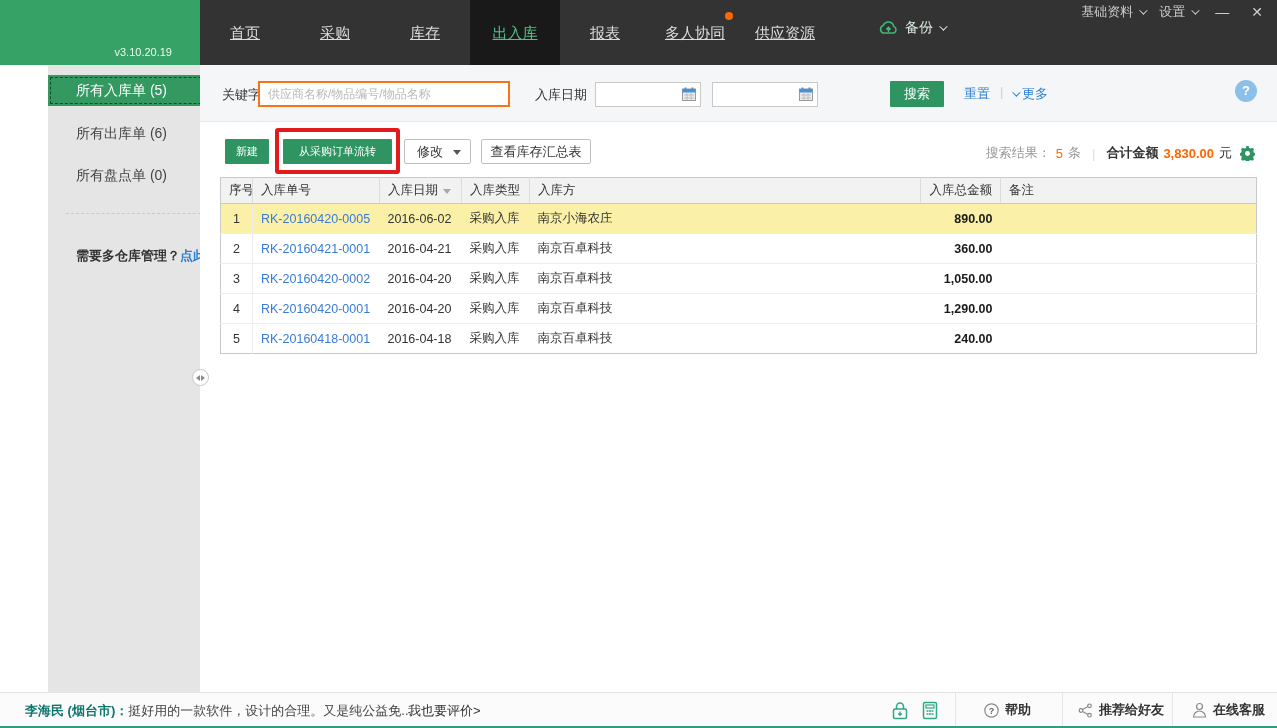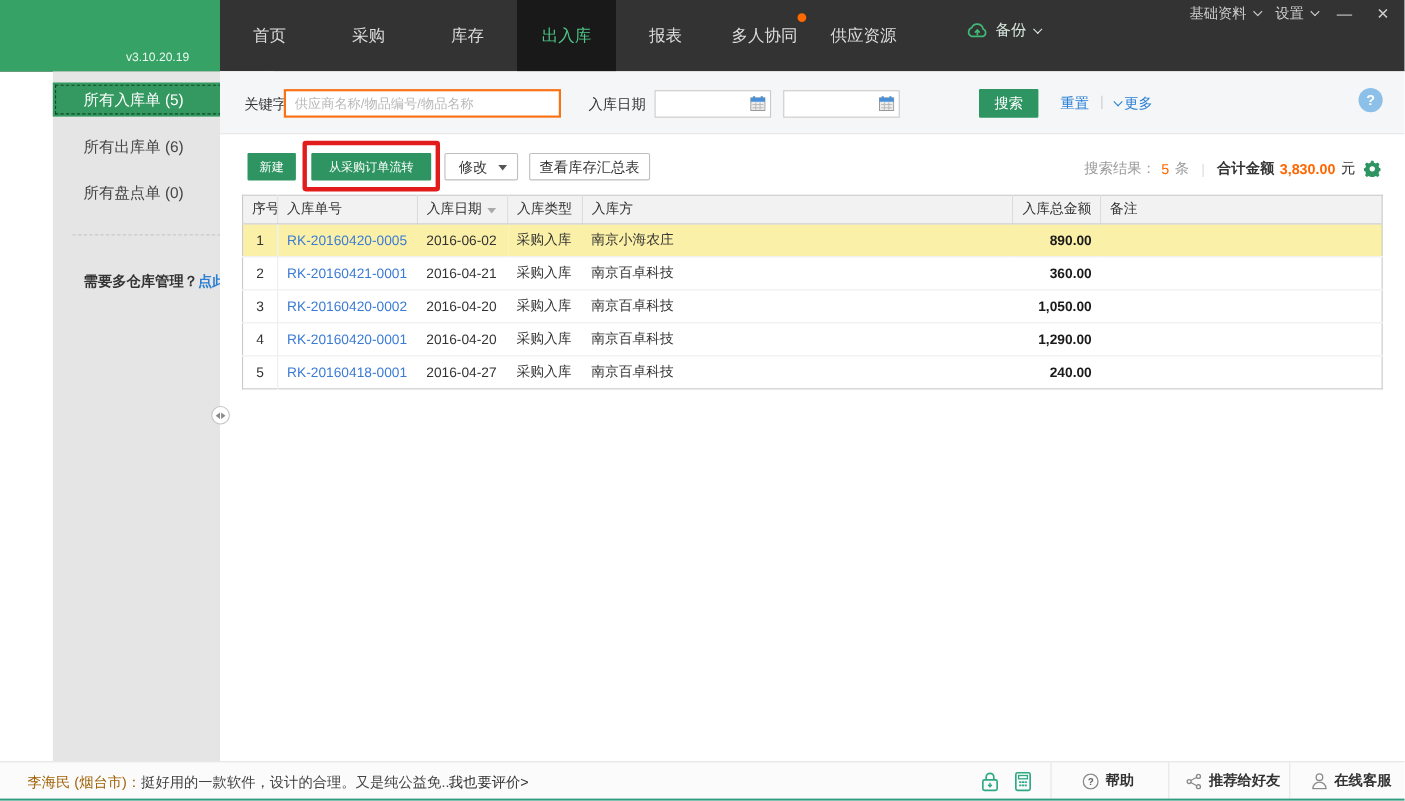--- a/index.html
+++ b/index.html
@@ -6,21 +6,21 @@
   html,body { width:1277px; height:728px; overflow:hidden; }
   body { font-family:"Liberation Sans","DejaVu Sans",sans-serif; background:#fff; position:relative; font-size:13px; color:#333; }
 
   
   .topbar { position:absolute; left:0; top:0; width:1277px; height:65px; background:#333333; }
   .logo-area { position:absolute; left:0; top:0; width:200px; height:65px; background:#36a266; }
   .logo-row { position:absolute; left:18px; top:12px; display:flex; align-items:center; }
   .logo-text { color:#fff; font-size:27px; font-weight:bold; font-style:italic; letter-spacing:1px; margin-left:6px; }
   .logo-version { position:absolute; right:28px; top:46px; color:#eafaf0; font-size:11px; }
   .nav { position:absolute; left:200px; top:0; height:65px; display:flex; }
-  .nav-item { width:90px; height:65px; line-height:65px; text-align:center; color:#dcdcdc; font-size:15px; cursor:pointer; position:relative; }
+  .nav-item { width:90px; height:65px; line-height:65px; text-align:center; color:#dcdcdc; font-size:15px; cursor:pointer; position:relative;text-decoration:underline; }
   .nav-item.active { background:#191919; color:#4ec487; }
   .nav-dot { position:absolute; right:7px; top:12px; width:8px; height:8px; border-radius:50%; background:#ff6a00; }
   .win-menus { position:absolute; right:10px; top:0; height:24px; display:flex; align-items:center; gap:14px; color:#cccccc; font-size:13px; }
   .win-menus .menu-item { display:flex; align-items:center; gap:6px; cursor:pointer; }
   .win-btn { cursor:pointer; font-size:14px; color:#cccccc; padding:0 4px; }
   .chev { display:inline-block; width:6px; height:6px; border-right:1.5px solid currentColor; border-bottom:1.5px solid currentColor; transform:rotate(45deg) translateY(-2px); }
   .backup { position:absolute; left:878px; top:19px; display:flex; align-items:center; gap:6px; color:#d9e9df; font-size:14px; cursor:pointer; }
 
   
   .sidebar { position:absolute; left:0; top:65px; width:200px; height:627px; background:#e5e5e5; border-right:1px solid #e0e0e0;margin-left:48px; }
@@ -71,21 +71,21 @@
   .grid tbody tr.hl { background:#fbf0a7; }
   .grid a.docno { color:#3a7bd5; text-decoration:none; cursor:pointer; }
   .grid td.amt, .grid th.amt { text-align:right; }
   .grid td.amt { font-weight:bold; color:#1a1a1a; }
   .sort-caret { display:inline-block; width:0; height:0; border-left:4px solid transparent; border-right:4px solid transparent; border-top:5px solid #a9a9a9; margin-left:5px; }
 
   
   .statusbar { position:absolute; left:0; top:692px; width:1277px; height:36px; background:#fbfbfb; border-top:1px solid #e3e3e3; font-size:13px; }
   .statusbar .teal-line { position:absolute; left:0; bottom:0; width:100%; height:2px; background:#2e9e7e; }
   .review { position:absolute; left:25px; top:9px; color:#444; }
-  .review .author { font-weight:normal; color:#a16207;text-align:center; }
+  .review .author { font-weight:bold; color:#0f766e;text-align:center; }
   .review-link { position:absolute; left:408px; top:9px; color:#333; cursor:pointer; }
   .sb-icon { position:absolute; top:8px; cursor:pointer; }
   .sb-div { position:absolute; top:0; height:33px; border-left:1px solid #e5e5e5; }
   .sb-group { position:absolute; top:8px; display:flex; align-items:center; gap:6px; cursor:pointer; color:#333; font-weight:bold; }
 </style>
 </head>
 <body>
 
 <div class="topbar">
   <div class="nav">
@@ -252,21 +252,21 @@
         <td><a class="docno">RK-20160420-0001</a></td>
         <td>2016-04-20</td>
         <td>采购入库</td>
         <td>南京百卓科技</td>
         <td class="amt">1,290.00</td>
         <td></td>
       </tr>
       <tr>
         <td class="seq">5</td>
         <td><a class="docno">RK-20160418-0001</a></td>
-        <td>2016-04-27</td>
+        <td>2016-04-18</td>
         <td>采购入库</td>
         <td>南京百卓科技</td>
         <td class="amt">240.00</td>
         <td></td>
       </tr>
     </tbody>
   </table>
 </div>
 
 <div class="statusbar">

